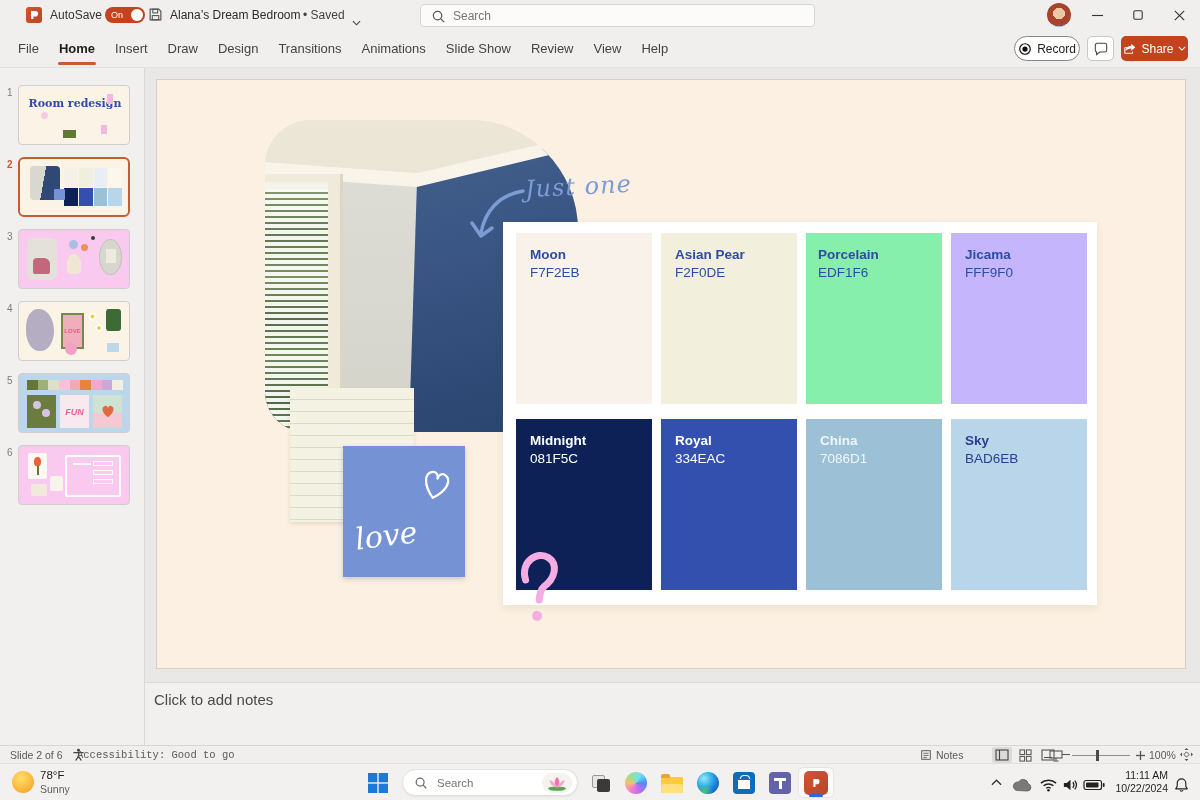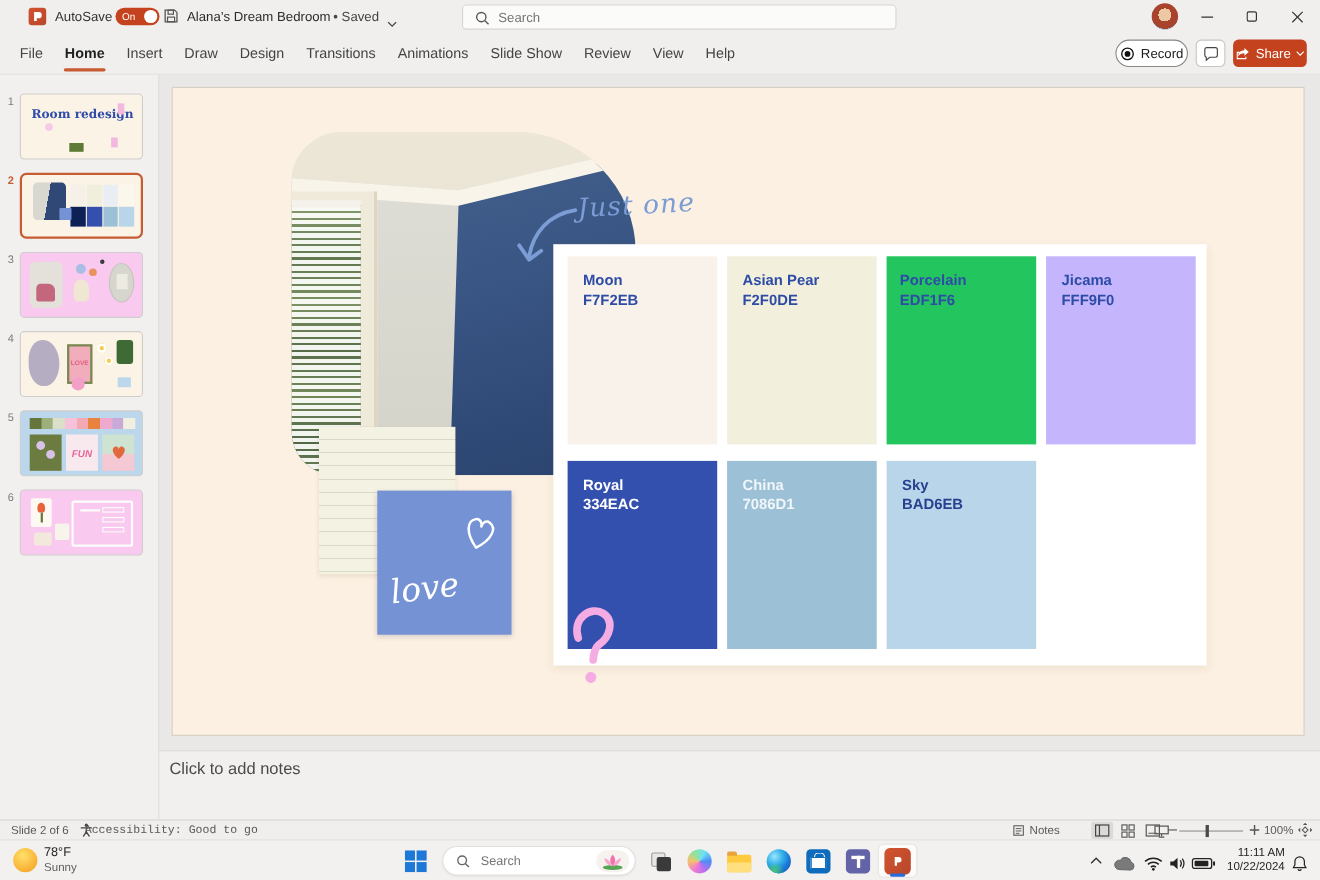--- a/index.html
+++ b/index.html
@@ -79,21 +79,21 @@
   #annotation{position:absolute;left:368px;top:92px;width:130px;font-family:"DejaVu Serif",serif;
     font-style:italic;font-size:24px;color:#7C9CD6;transform:rotate(-3deg);letter-spacing:1px;white-space:nowrap;}
   #arrow-svg{position:absolute;left:310px;top:103px;}
 
   
   #board{position:absolute;left:346px;top:142px;width:594px;height:383px;background:#FFFFFF;
     box-shadow:0 3px 8px rgba(120,90,60,.10);}
   #swatch-grid{position:absolute;left:13px;top:11px;display:grid;
     grid-template-columns:repeat(4,136px);grid-auto-rows:171px;column-gap:9px;row-gap:15px;}
   .swatch{padding:13px 14px;font-size:13.5px;font-weight:bold;line-height:18px;}
-  .swatch .code{font-weight:bold;}
+  .swatch .code{font-weight:normal;}
 
   
   #lined-note{position:absolute;left:133px;top:308px;width:124px;height:134px;
     background:repeating-linear-gradient(180deg,#F4F2E2 0 11px,#DAD8C6 11px 12px);
     box-shadow:0 2px 4px rgba(120,90,60,.15);}
   #love-note{position:absolute;left:186px;top:366px;width:122px;height:131px;background:#7592D5;
     box-shadow:0 2px 5px rgba(80,70,120,.25);}
   #love-text{position:absolute;left:12px;bottom:24px;font-family:"DejaVu Serif",serif;font-style:italic;
     font-size:30px;color:#fff;transform:rotate(-7deg);}
   #love-heart{position:absolute;right:10px;top:22px;transform:rotate(14deg);}
@@ -353,27 +353,31 @@
         <div id="board">
           <div id="swatch-grid">
             <div class="swatch" style="background: rgb(248, 242, 234); color: rgb(46, 76, 166);">
               <div class="name">Moon</div>
               <div class="code">F7F2EB</div>
             </div>
             <div class="swatch" style="background: rgb(242, 240, 221); color: rgb(46, 76, 166);">
               <div class="name">Asian Pear</div>
               <div class="code">F2F0DE</div>
             </div>
-            <div class="swatch" style="background: #22c55e; color: rgb(46, 76, 166); padding-left: 12px;">
+            <div class="swatch" style="background: #86efac; color: rgb(46, 76, 166); padding-left: 12px;">
               <div class="name">Porcelain</div>
               <div class="code">EDF1F6</div>
             </div>
             <div class="swatch" style="background: #c4b5fd; color: rgb(46, 76, 166);">
               <div class="name">Jicama</div>
               <div class="code">FFF9F0</div>
+            </div>
+            <div class="swatch" style="background: rgb(13, 33, 87); color: rgb(255, 255, 255);">
+              <div class="name">Midnight</div>
+              <div class="code">081F5C</div>
             </div>
             <div class="swatch" style="background: rgb(52, 80, 174); color: rgb(255, 255, 255);">
               <div class="name">Royal</div>
               <div class="code">334EAC</div>
             </div>
             <div class="swatch" style="background: rgb(156, 192, 213); color: rgb(240, 246, 249);">
               <div class="name">China</div>
               <div class="code">7086D1</div>
             </div>
             <div class="swatch" style="background: rgb(185, 213, 234); color: rgb(39, 65, 143);">

